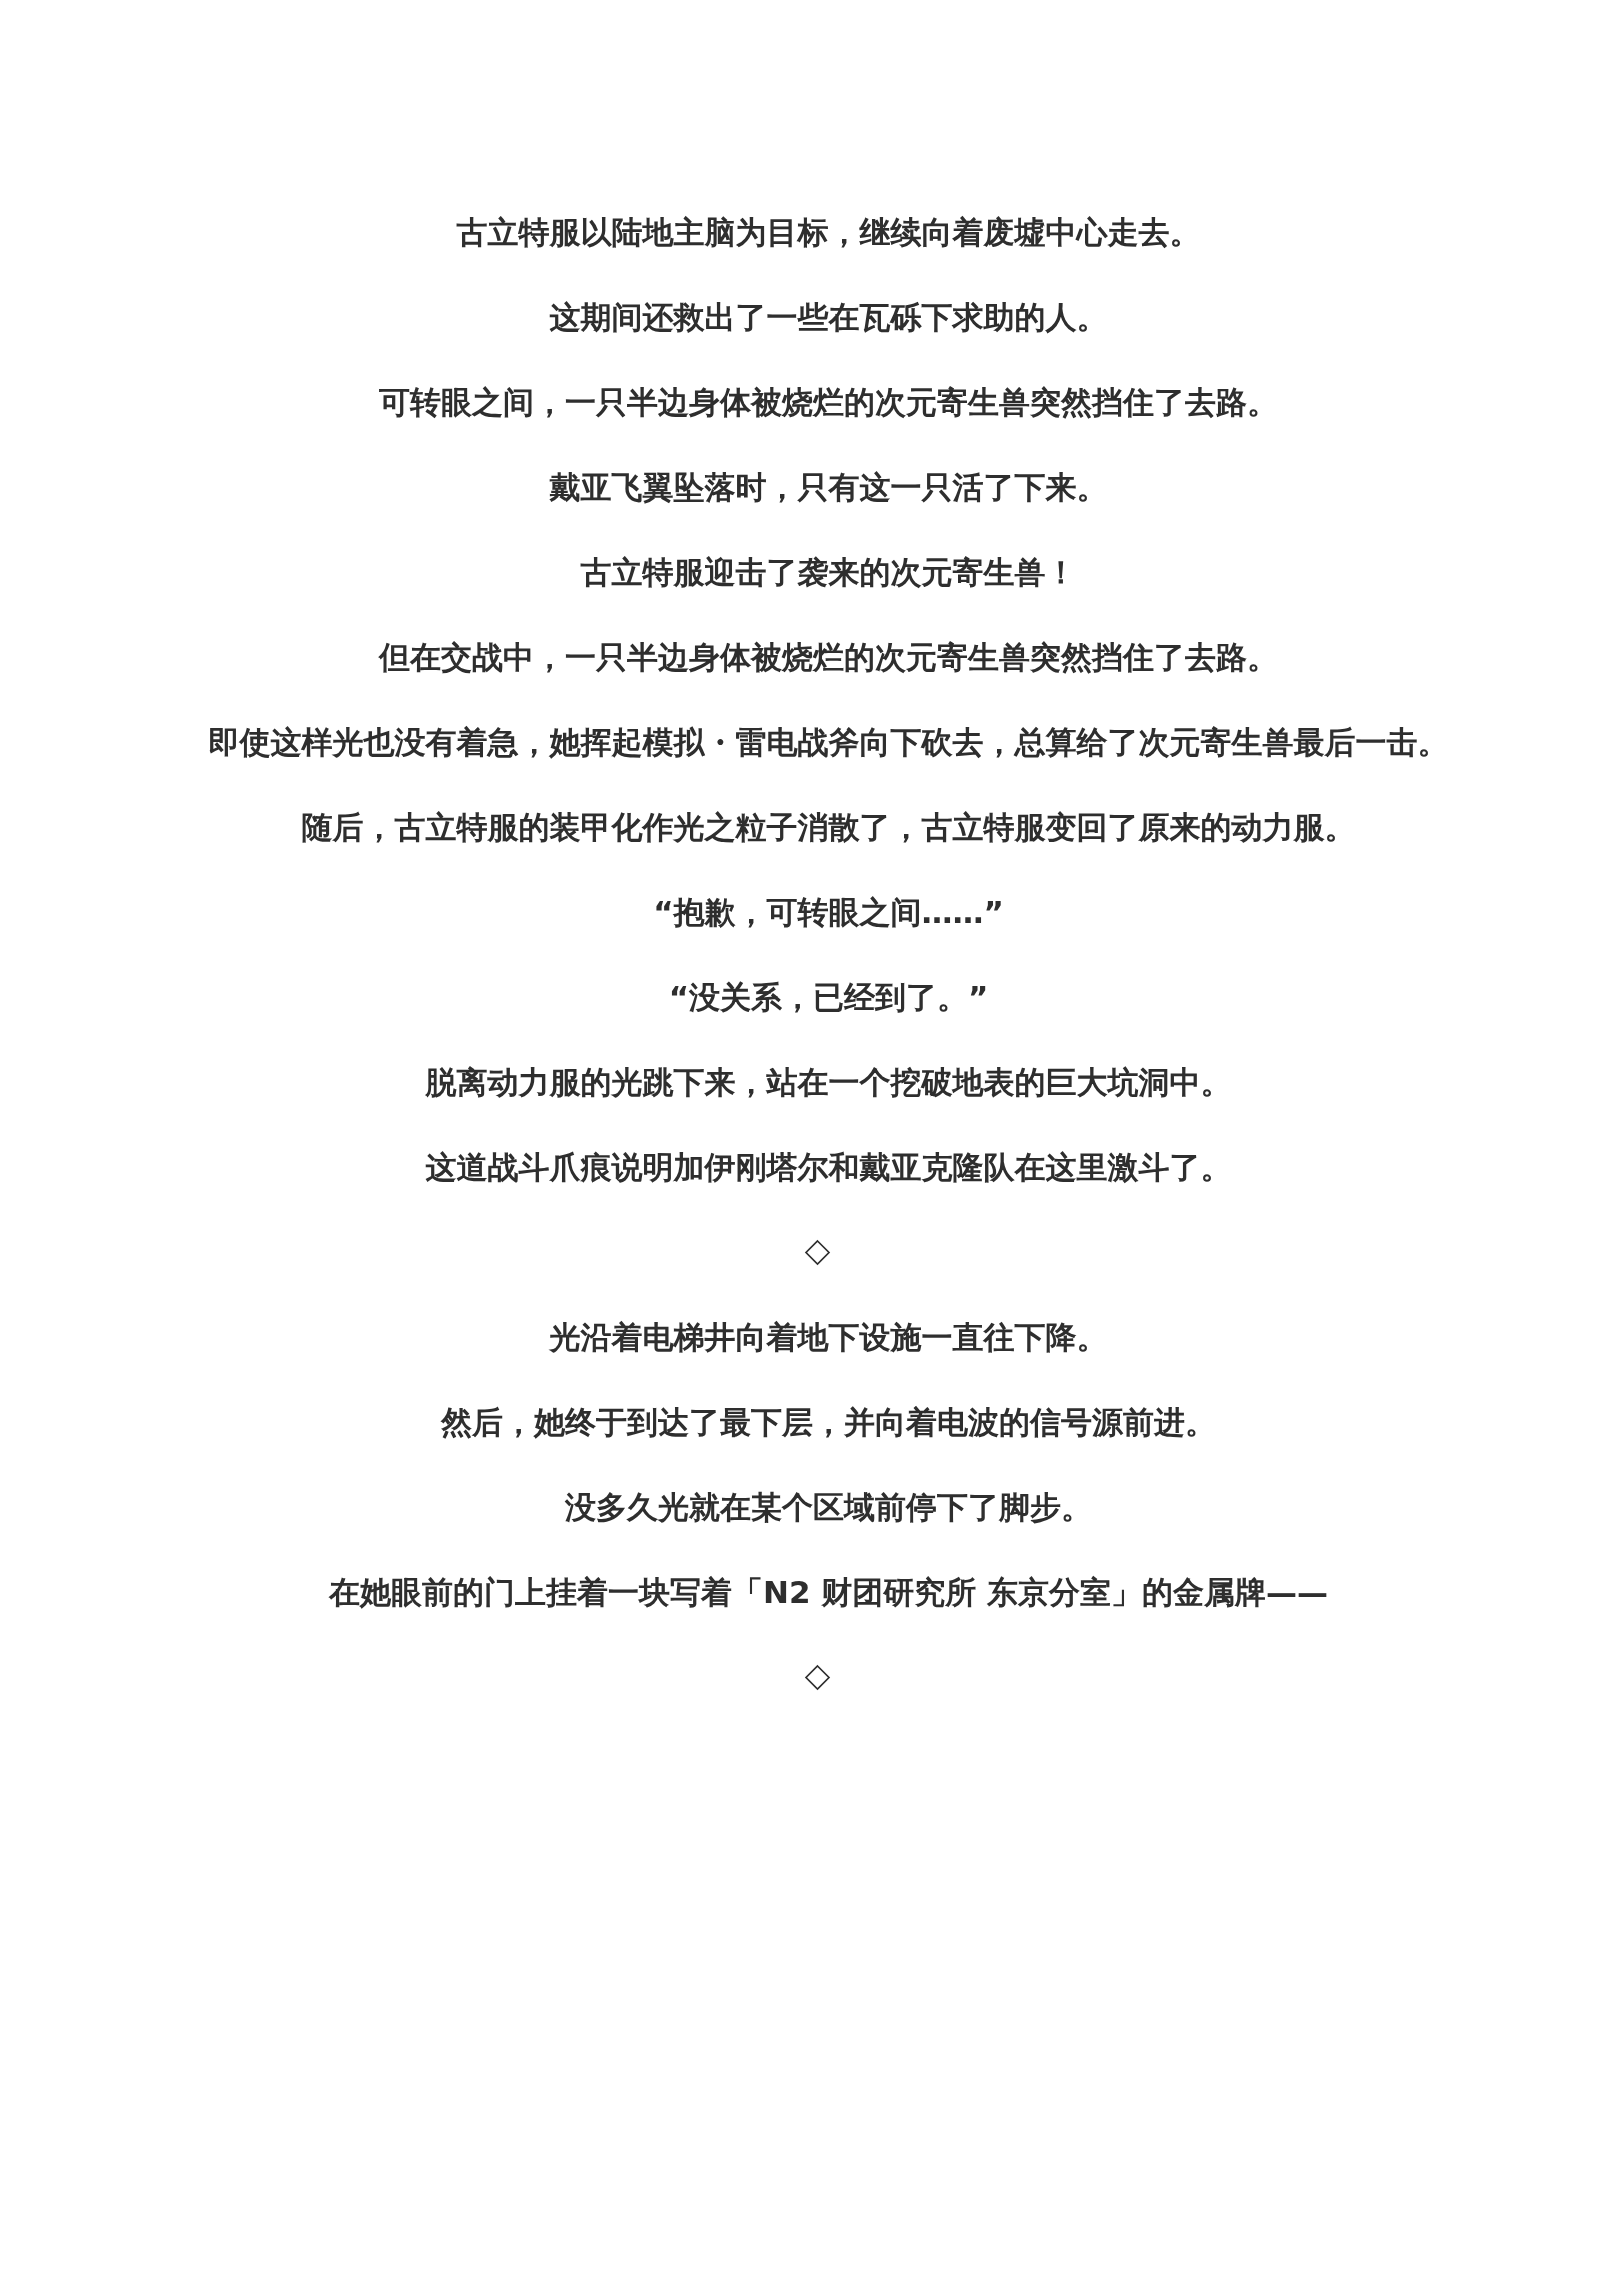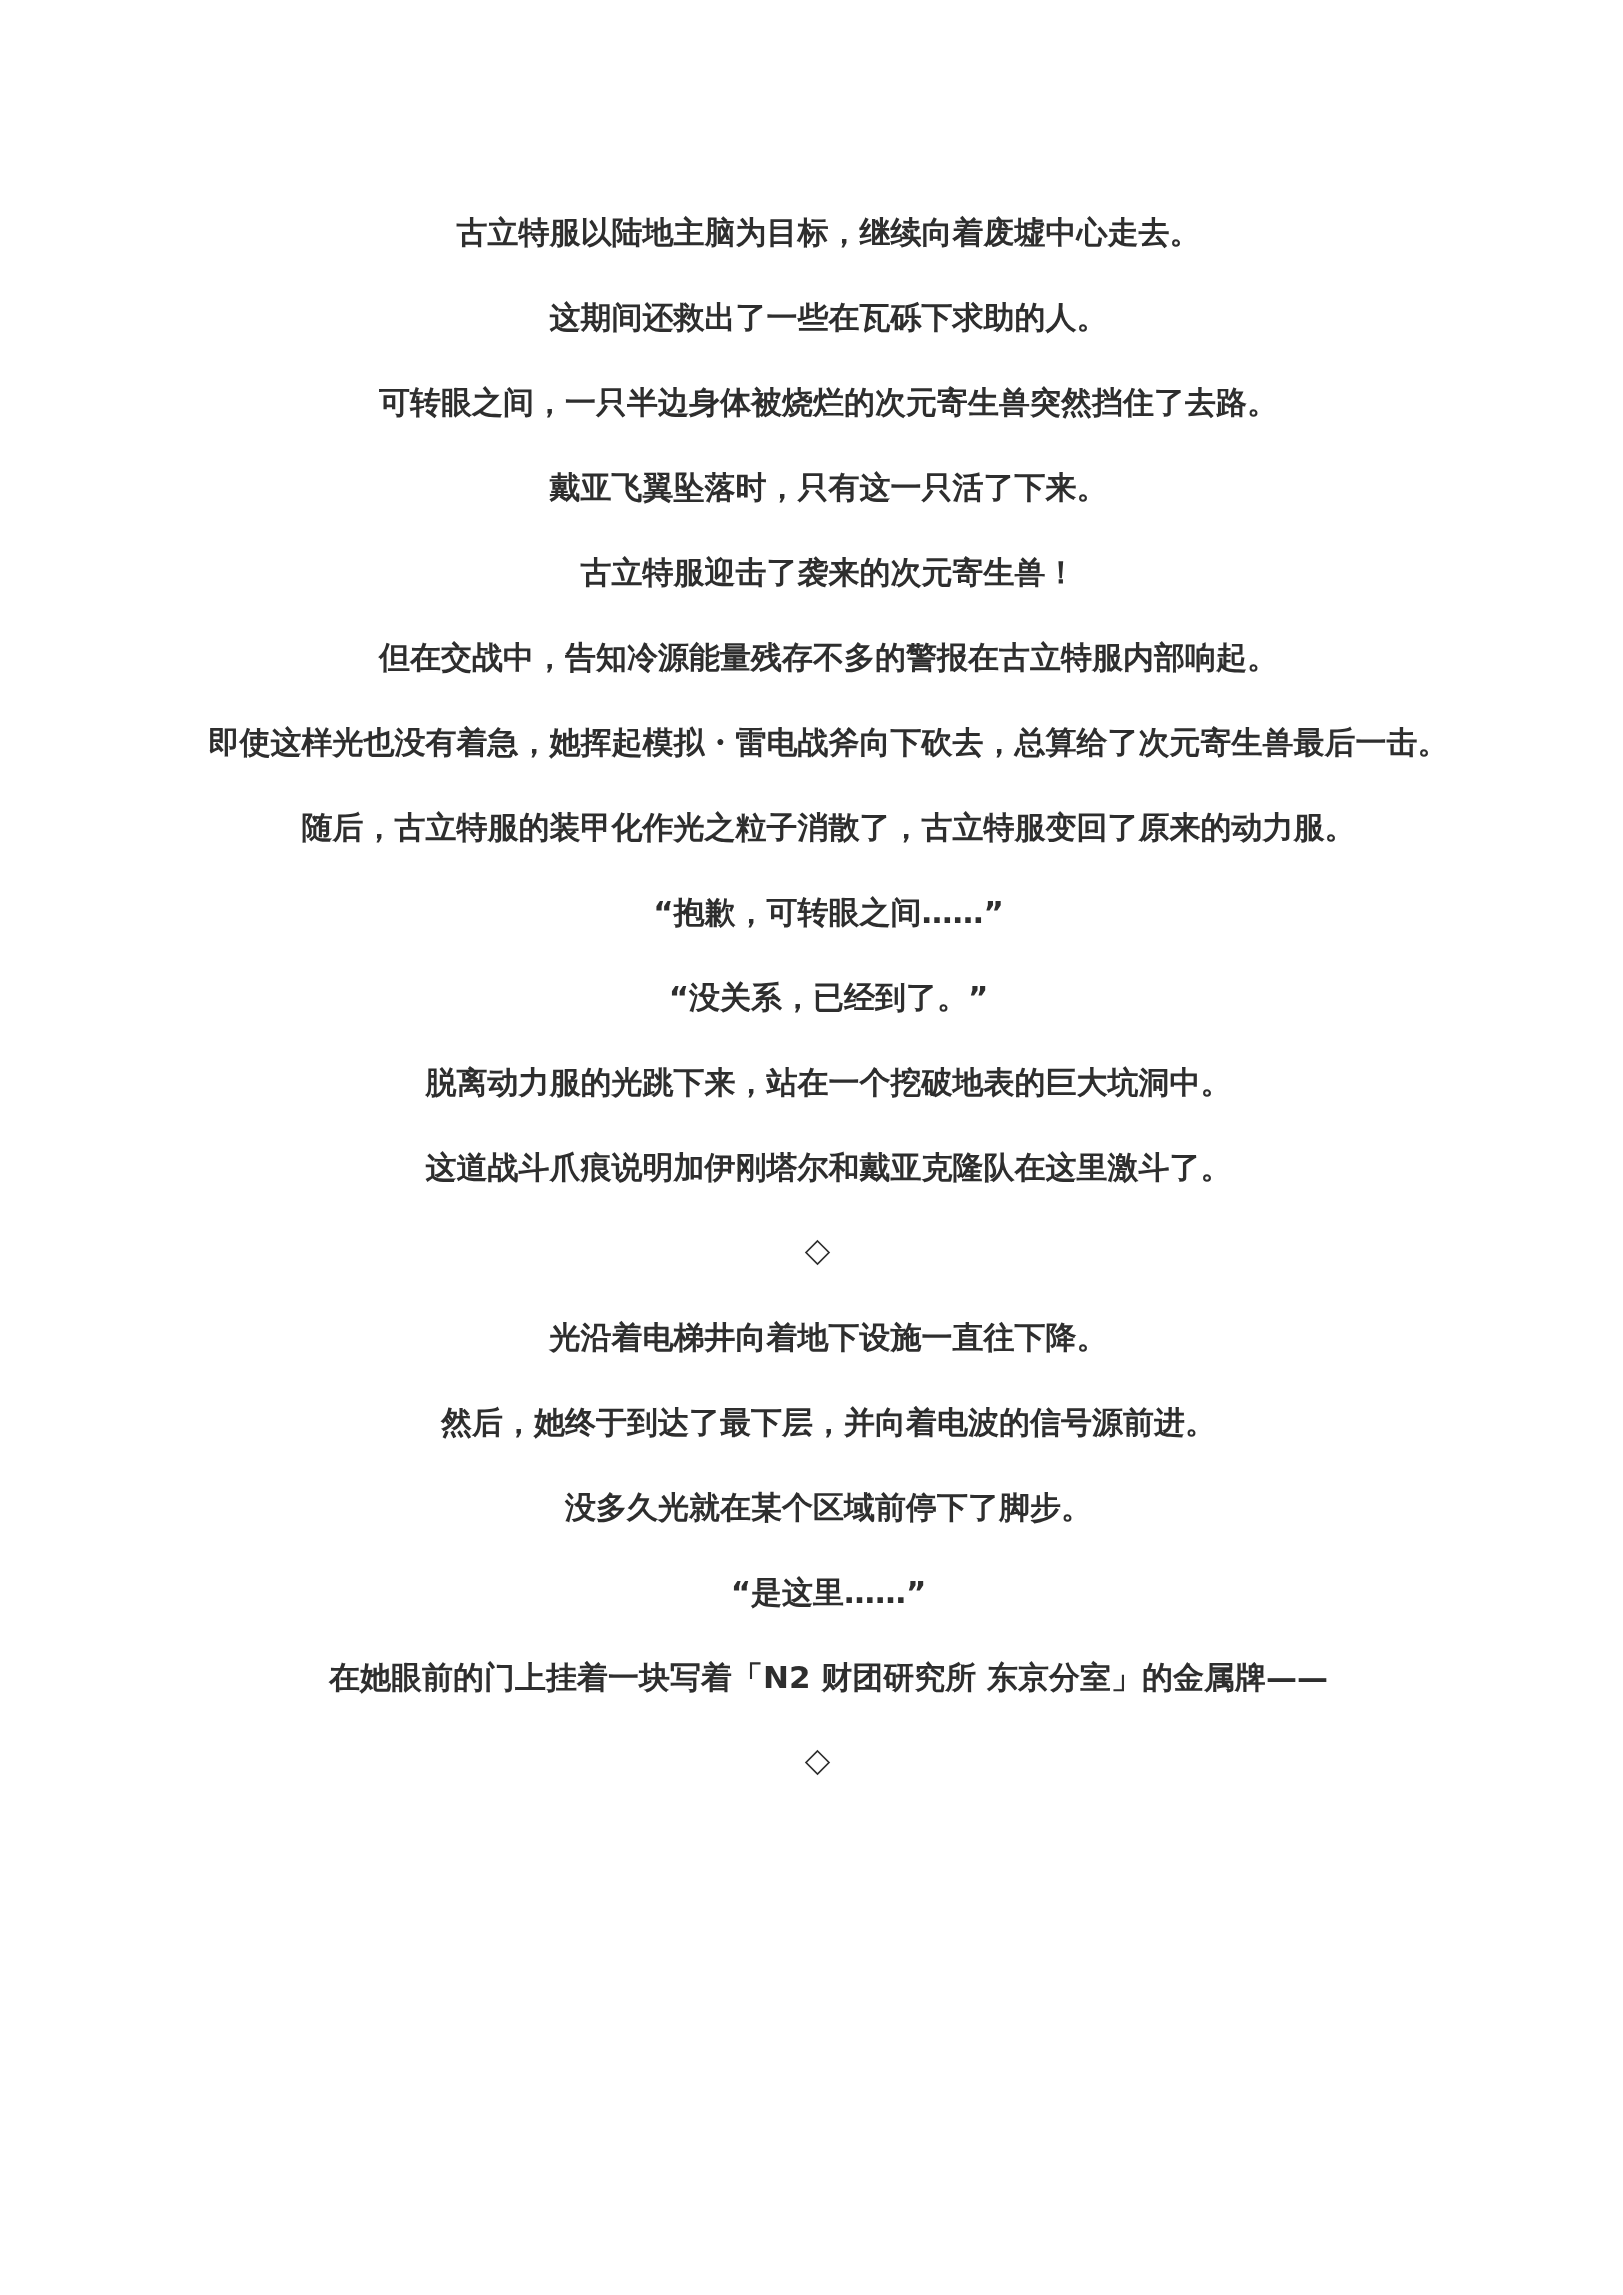--- a/index.html
+++ b/index.html
@@ -61,38 +61,37 @@
 <body>
 
 <div class="page">
   <div class="content">
 
     <p class="para">古立特服以陆地主脑为目标，继续向着废墟中心走去。</p>
     <p class="para">这期间还救出了一些在瓦砾下求助的人。</p>
     <p class="para">可转眼之间，一只半边身体被烧烂的次元寄生兽突然挡住了去路。</p>
     <p class="para">戴亚飞翼坠落时，只有这一只活了下来。</p>
     <p class="para">古立特服迎击了袭来的次元寄生兽！</p>
-    <p class="para">但在交战中，告知冷源能量残存不多的警报在古立特服内部响起。</p>
+    <p class="para">但在交战中，一只半边身体被烧烂的次元寄生兽突然挡住了去路。</p>
     <p class="para">即使这样光也没有着急，她挥起模拟・雷电战斧向下砍去，总算给了次元寄生兽最后一击。</p>
     <p class="para">随后，古立特服的装甲化作光之粒子消散了，古立特服变回了原来的动力服。</p>
     <p class="para quote">“抱歉，可转眼之间……”</p>
     <p class="para quote">“没关系，已经到了。”</p>
     <p class="para">脱离动力服的光跳下来，站在一个挖破地表的巨大坑洞中。</p>
     <p class="para">这道战斗爪痕说明加伊刚塔尔和戴亚克隆队在这里激斗了。</p>
 
     <div class="separator">
       <svg class="diamond" viewBox="0 0 40 40">
         <polygon points="20,3 37,20 20,37 3,20" fill="none" stroke="#2e2e2e" stroke-width="2.5"></polygon>
       </svg>
     </div>
 
     <p class="para">光沿着电梯井向着地下设施一直往下降。</p>
     <p class="para">然后，她终于到达了最下层，并向着电波的信号源前进。</p>
     <p class="para">没多久光就在某个区域前停下了脚步。</p>
-    <p class="para quote">“是这里……”</p>
     <p class="para">在她眼前的门上挂着一块写着「N2 财团研究所 东京分室」的金属牌——</p>
 
     <div class="separator">
       <svg class="diamond" viewBox="0 0 40 40">
         <polygon points="20,3 37,20 20,37 3,20" fill="none" stroke="#2e2e2e" stroke-width="2.5"></polygon>
       </svg>
     </div>
 
   </div>
 </div>

